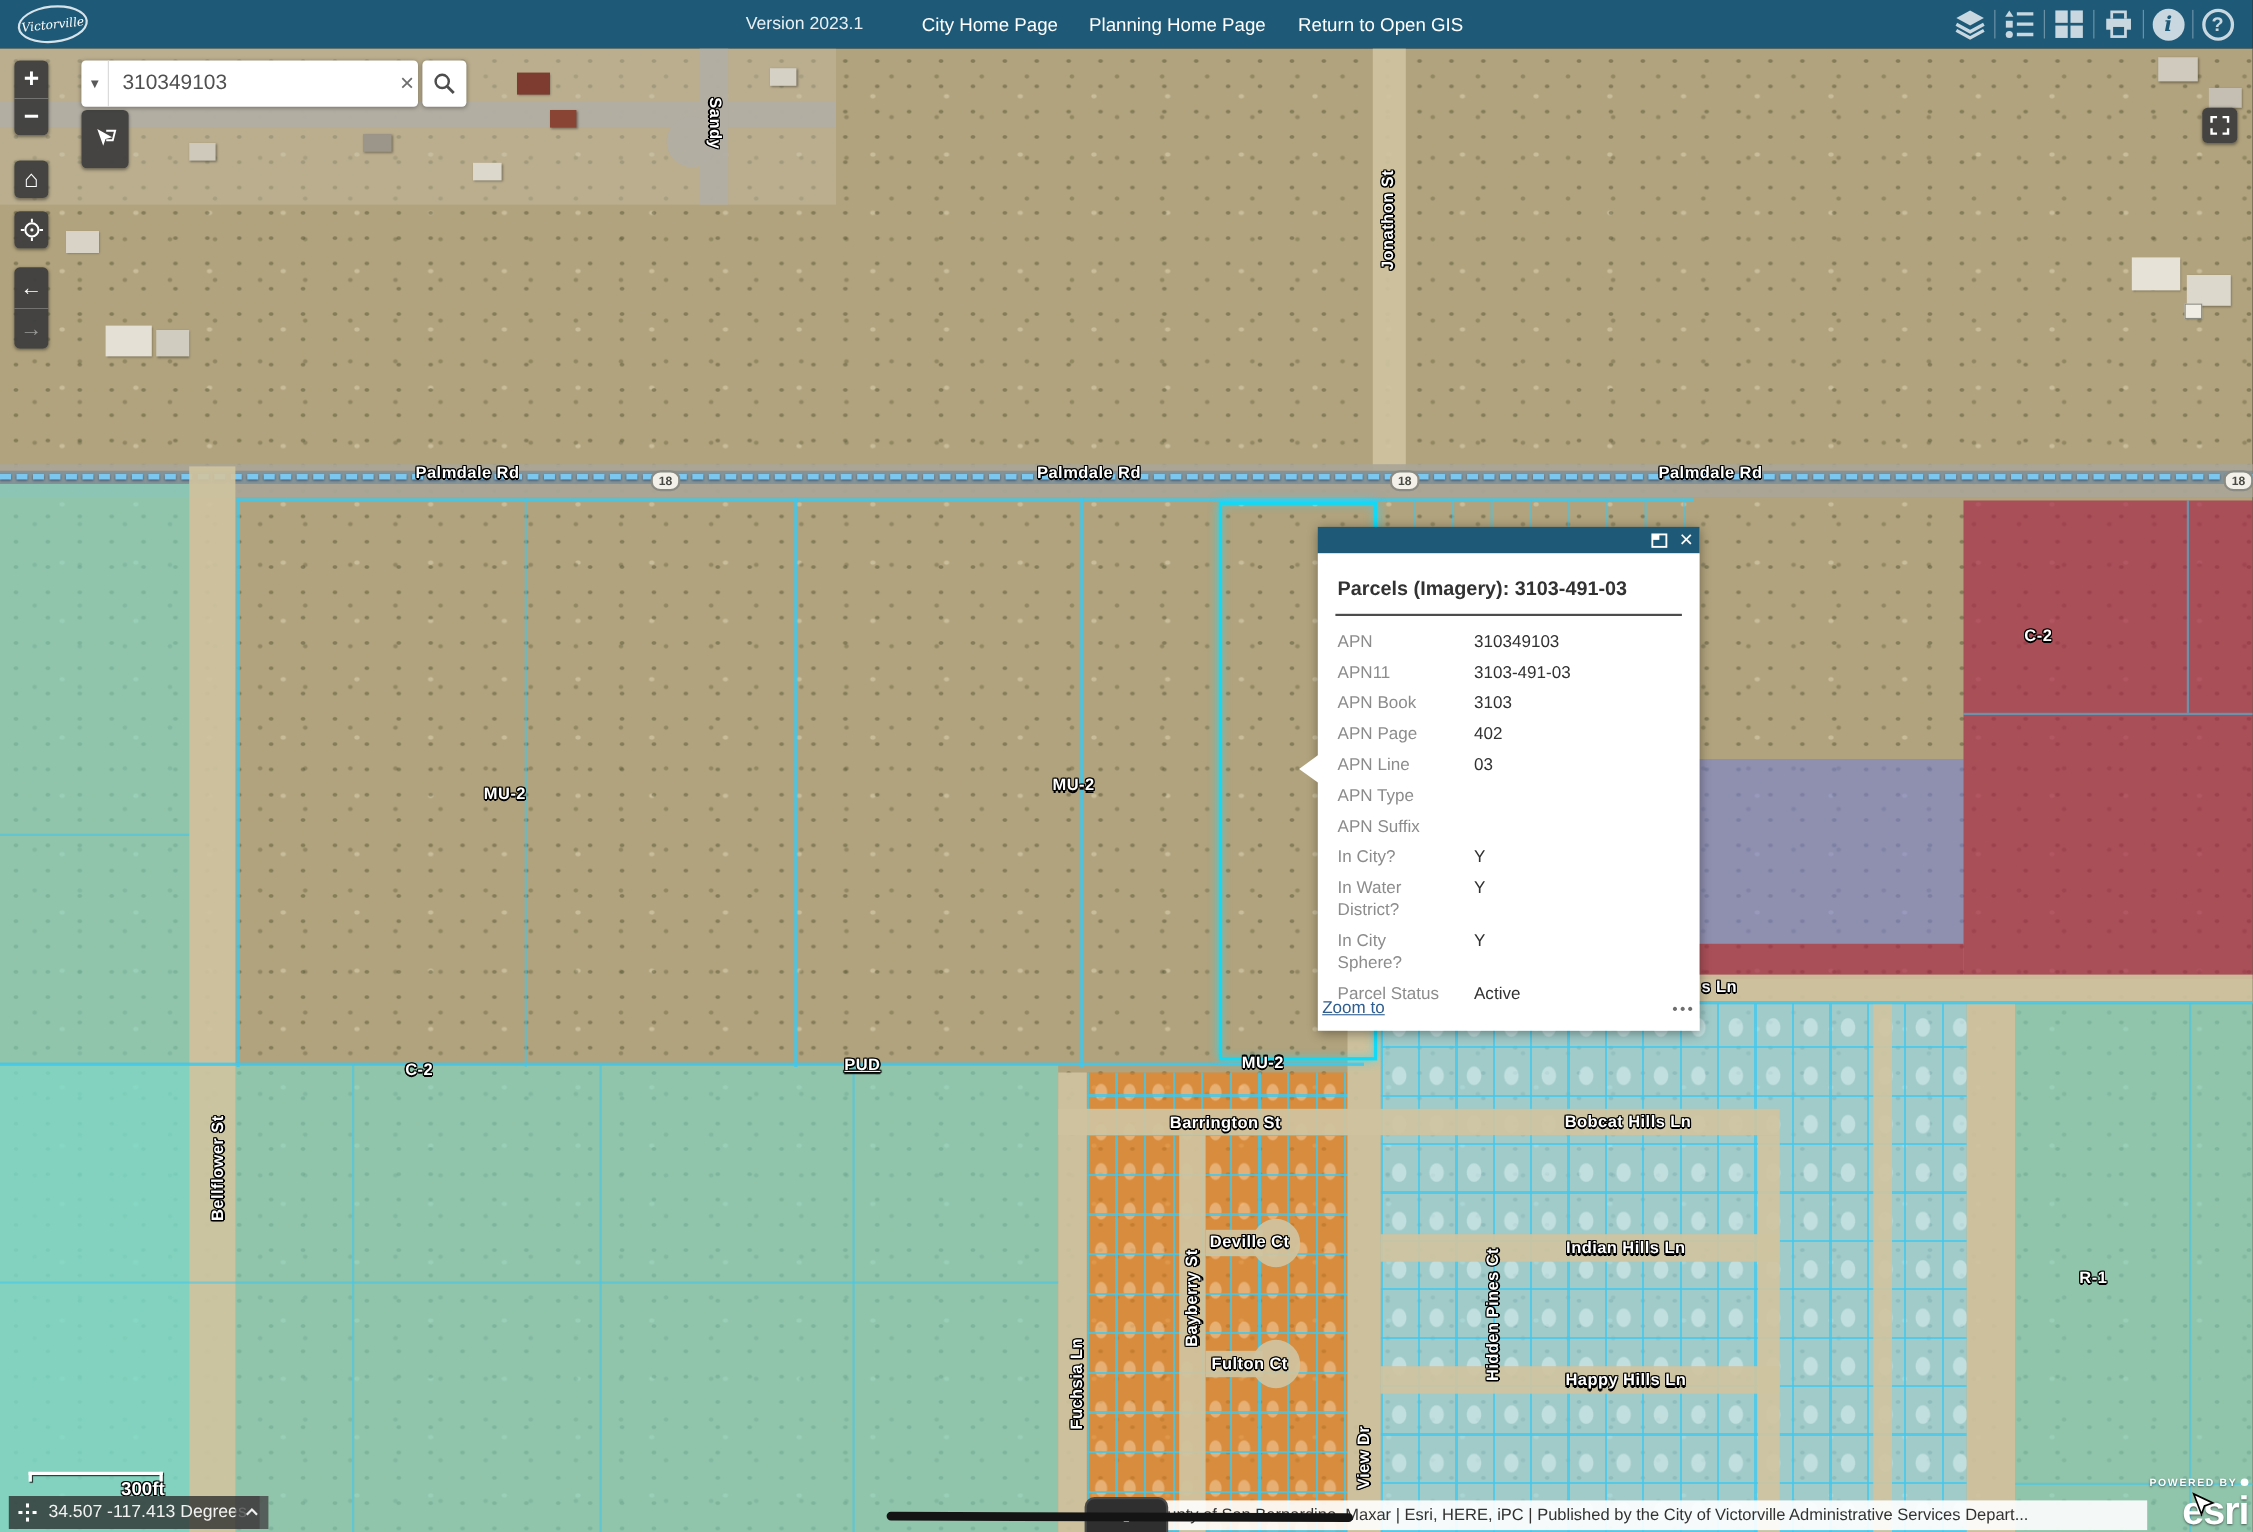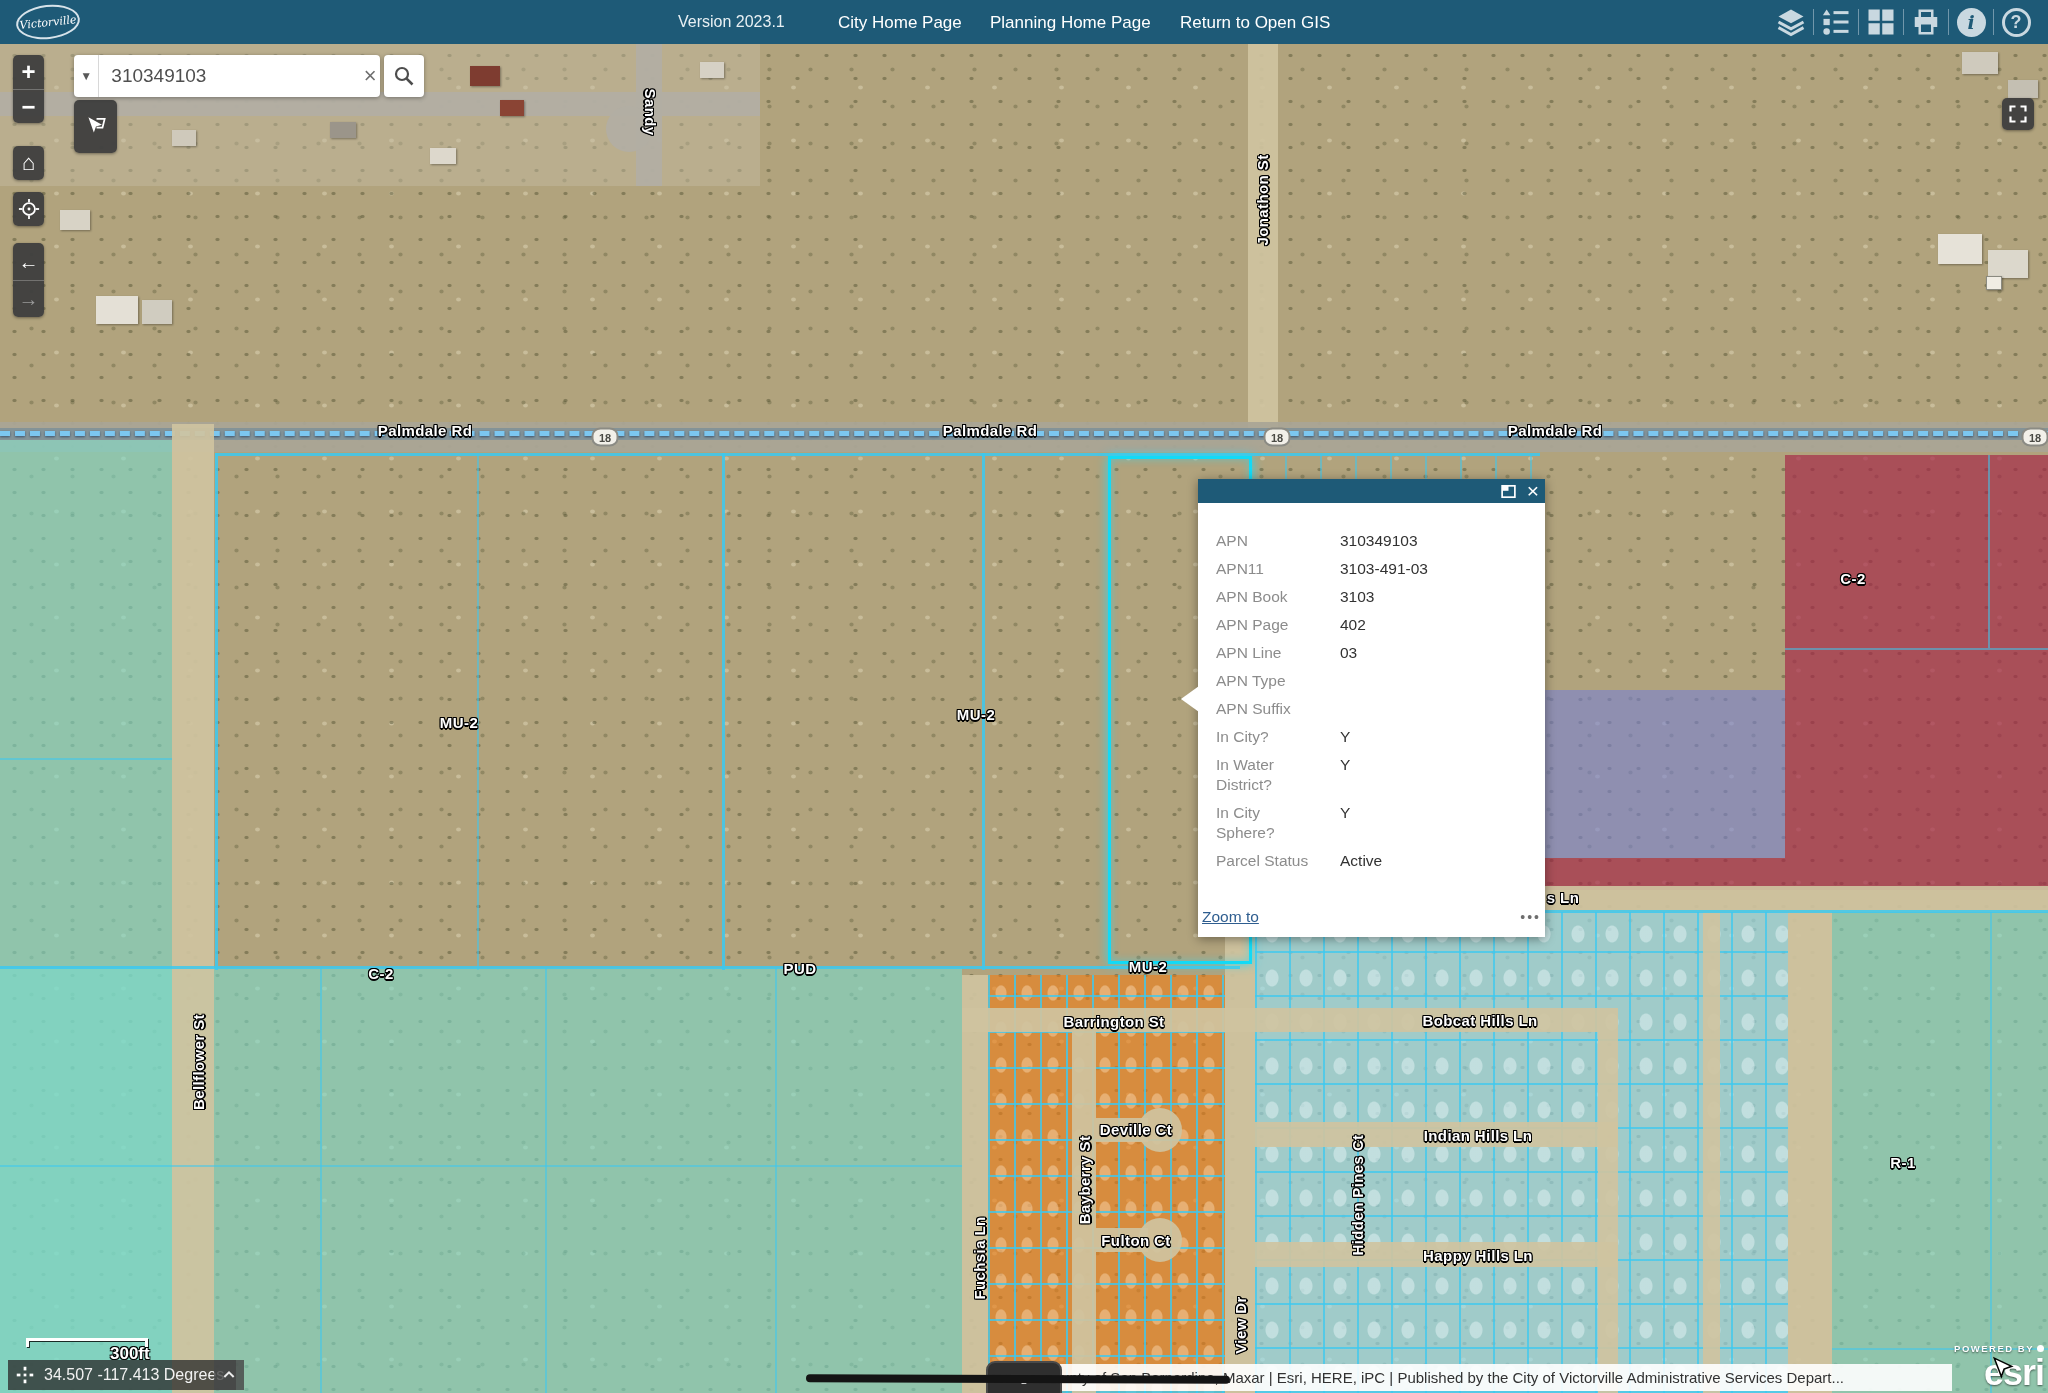--- a/index.html
+++ b/index.html
@@ -233,21 +233,21 @@
 
   <span class="mlabel" style="left:425px;top:430px;">Palmdale  Rd</span>
   <span class="mlabel" style="left:990px;top:430px;">Palmdale  Rd</span>
   <span class="mlabel" style="left:1555px;top:430px;">Palmdale  Rd</span>
   <span class="mlabel rl" style="left:1262px;top:200px;">Jonathon  St</span>
   <span class="mlabel rr" style="left:650px;top:112px;">Sandy</span>
   <span class="mlabel rl" style="left:198px;top:1062px;">Bellflower  St</span>
   <span class="mlabel" style="left:459px;top:722px;">MU-2</span>
   <span class="mlabel" style="left:976px;top:714px;">MU-2</span>
   <span class="mlabel" style="left:381px;top:973px;">C-2</span>
-  <span class="mlabel" style="left:800px;top:968px;">PUD</span>
+  <span class="mlabel" style="left:784px;top:968px;text-decoration:underline;">PUD</span>
   <span class="mlabel" style="left:1148px;top:966px;">MU-2</span>
   <span class="mlabel" style="left:1853px;top:578px;">C-2</span>
   <span class="mlabel" style="left:1903px;top:1162px;">R-1</span>
   <span class="mlabel" style="left:1114px;top:1021px;">Barrington  St</span>
   <span class="mlabel" style="left:1136px;top:1129px;">Deville  Ct</span>
   <span class="mlabel" style="left:1136px;top:1240px;">Fulton  Ct</span>
   <span class="mlabel rl" style="left:1084px;top:1180px;">Bayberry  St</span>
   <span class="mlabel rl" style="left:979px;top:1258px;">Fuchsia  Ln</span>
   <span class="mlabel rl" style="left:1357px;top:1195px;">Hidden  Pines  Ct</span>
   <span class="mlabel rl" style="left:1240px;top:1325px;">View  Dr</span>
@@ -376,20 +376,21 @@
     <div class="ptitlebar">
       <span class="pticon">
         <svg width="17" height="17" viewBox="0 0 24 24">
             <rect x="3" y="4" width="18" height="16" fill="none" stroke="#fff" stroke-width="2.4"></rect>
             <rect x="3" y="4" width="9" height="7" fill="#fff"></rect>
           </svg>
       </span>
       <span class="ptx">×</span>
     </div>
     <div class="pbody">
+      <div class="ptitle">Parcels (Imagery): 3103-491-03</div>
       <div class="prows">
         <div class="prow">
             <span class="plabel">APN</span>
             <span class="pvalue">310349103</span>
           </div>
         <div class="prow">
             <span class="plabel">APN11</span>
             <span class="pvalue">3103-491-03</span>
           </div>
         <div class="prow">

